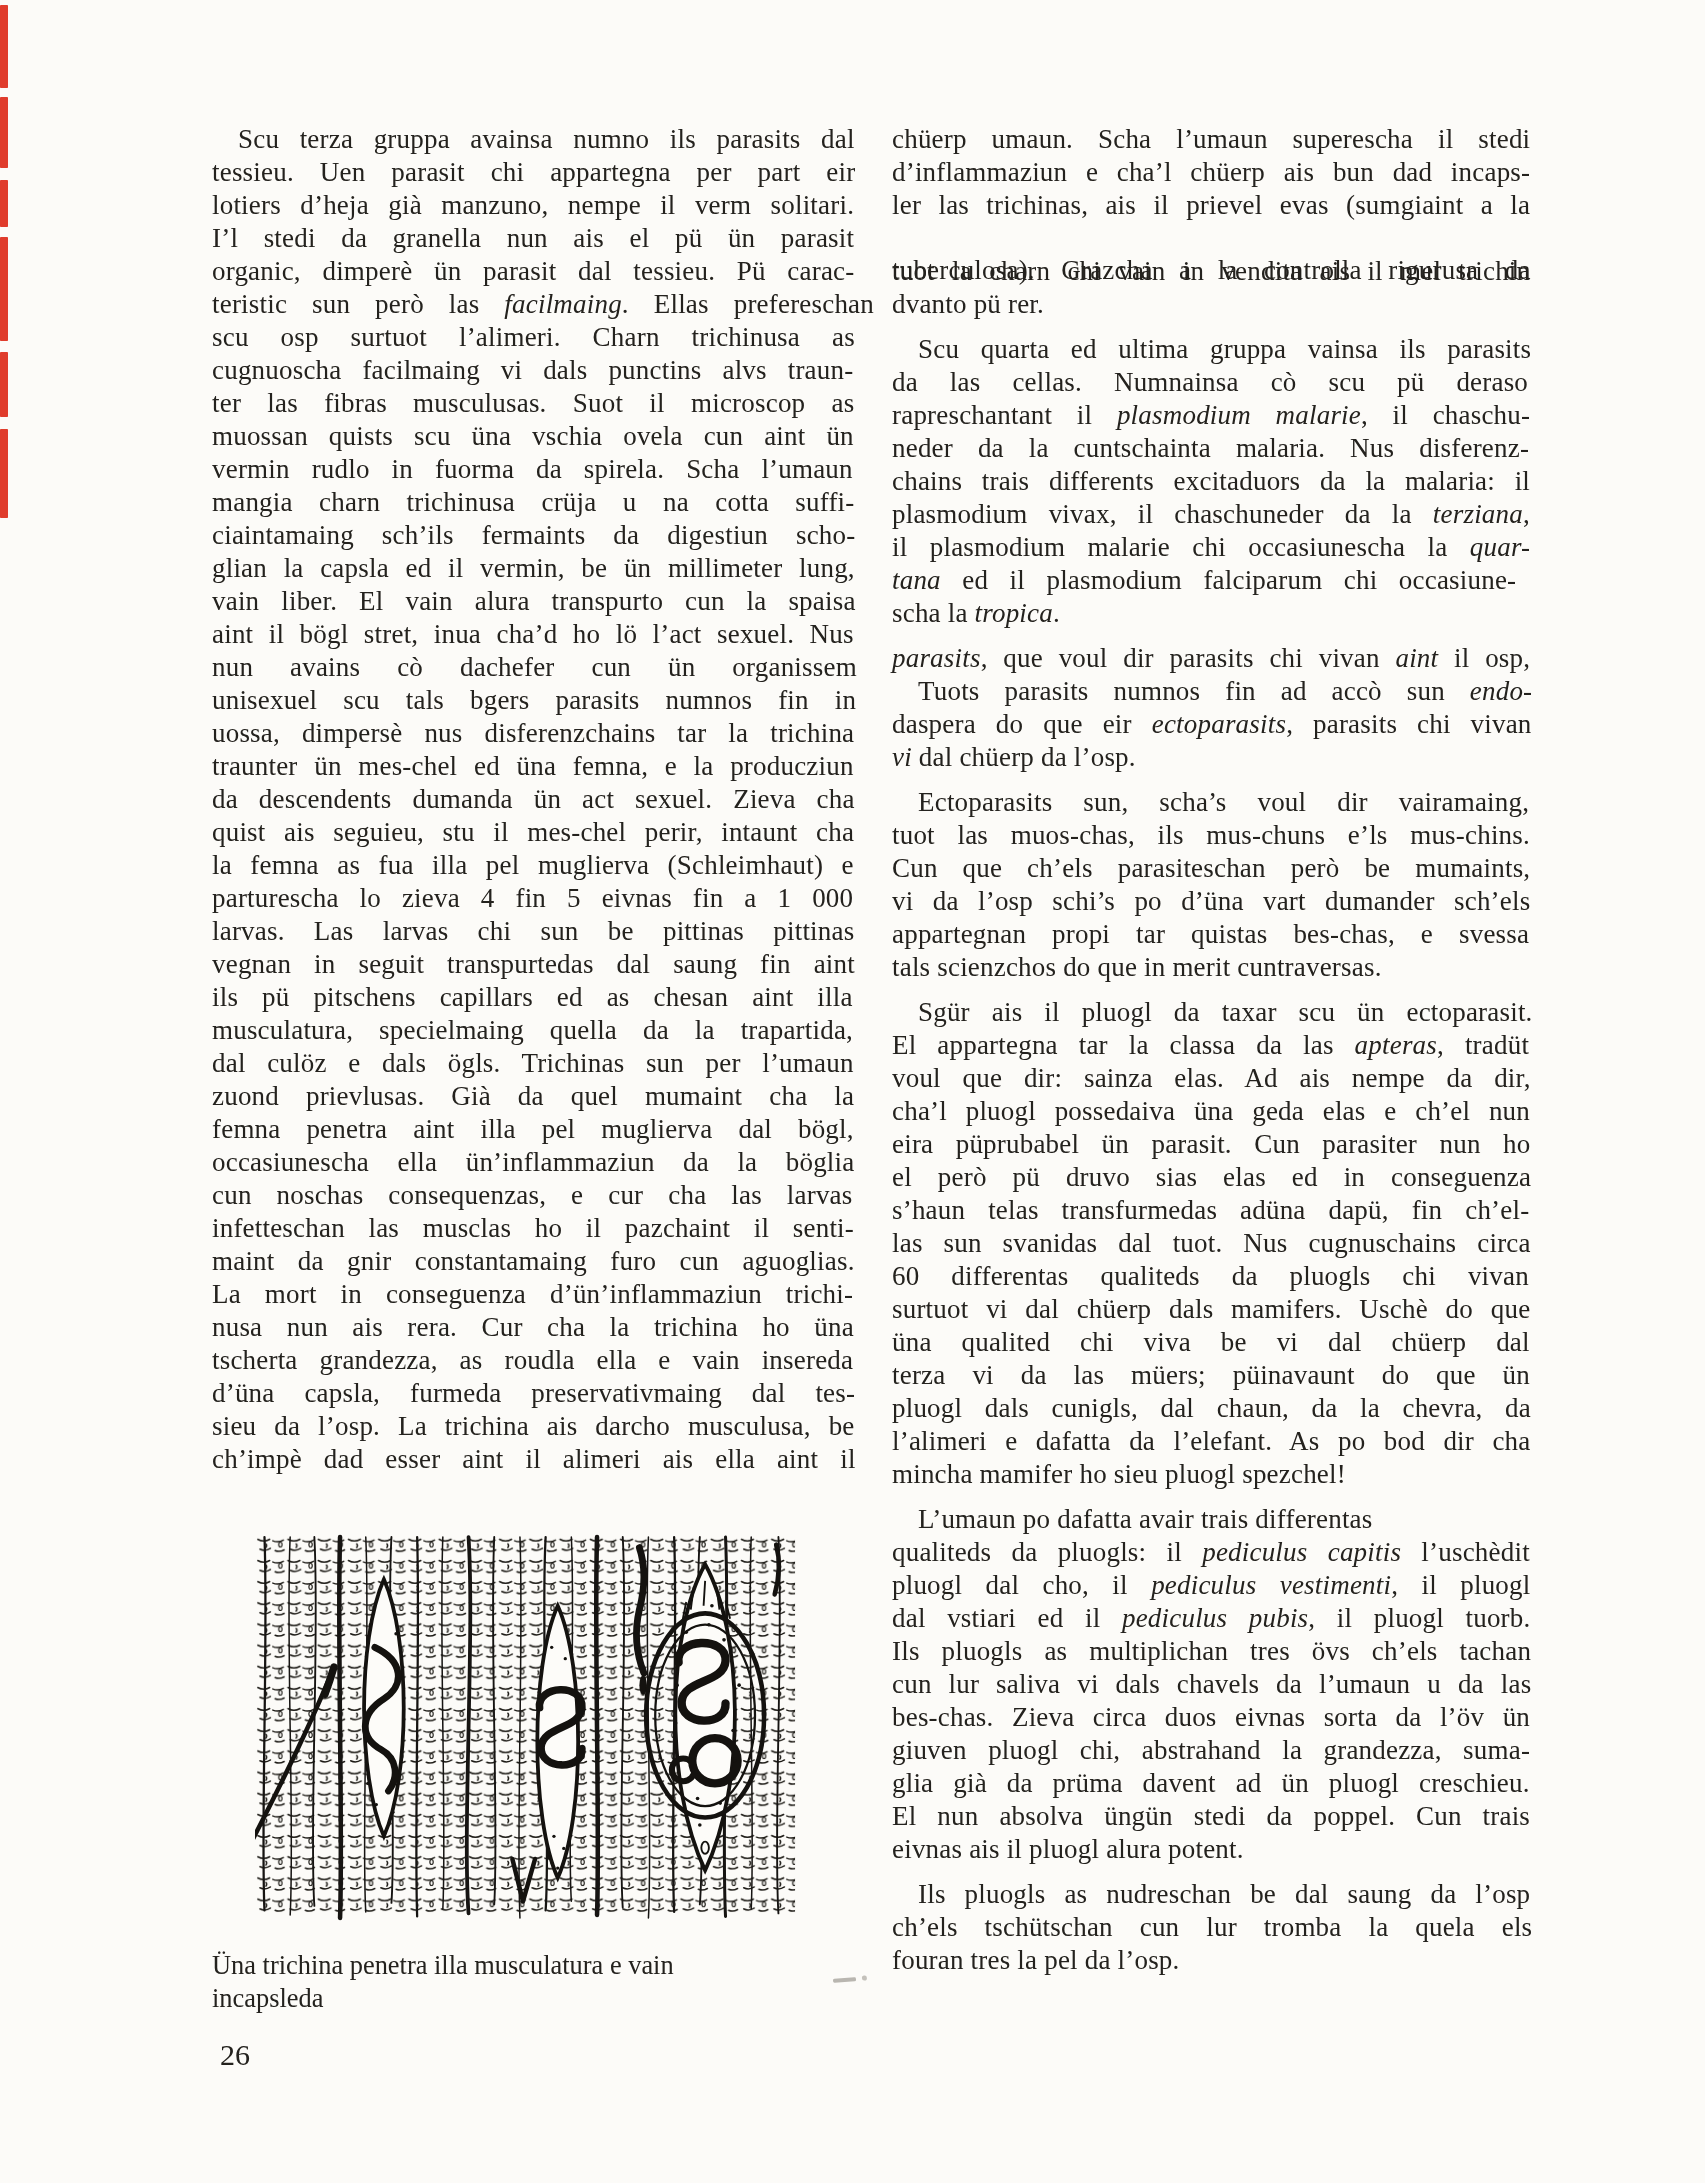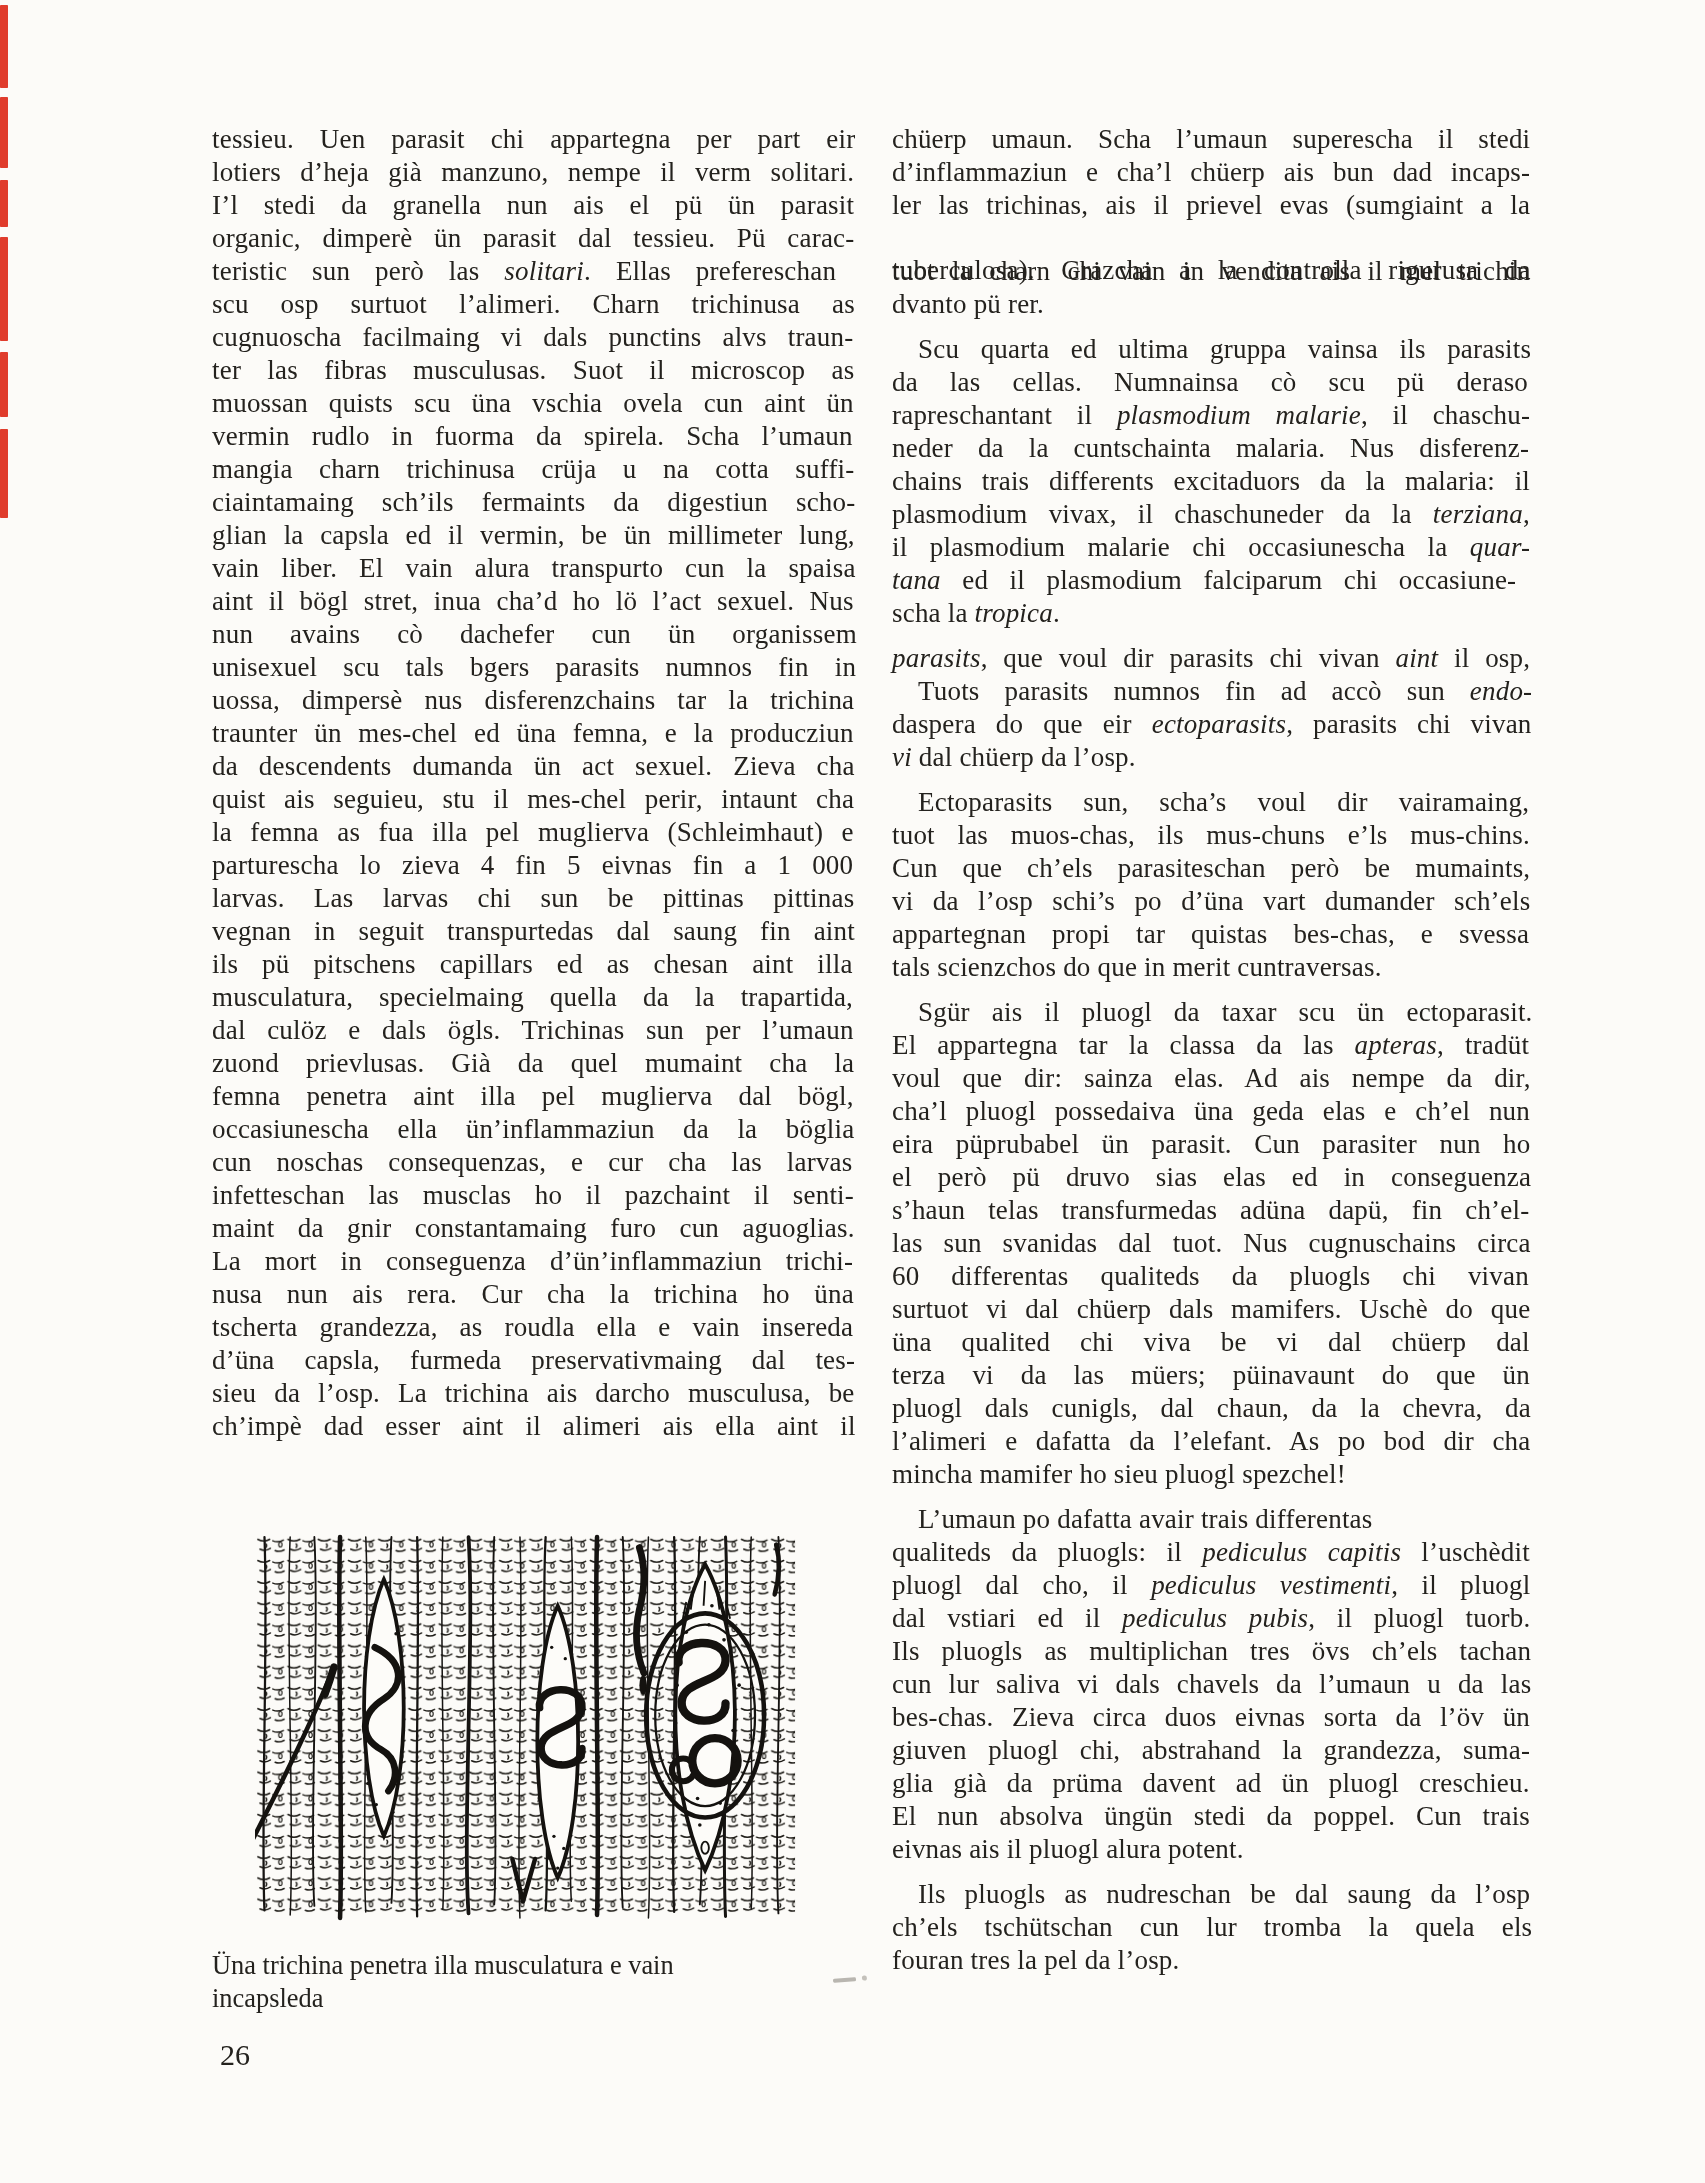--- a/index.html
+++ b/index.html
@@ -55,25 +55,26 @@
       <div class="redmark" style="top: 4.5px; height: 83px; background: rgb(224, 60, 44);"></div>
       <div class="redmark" style="top: 97px; height: 71px; background: rgb(224, 60, 44);"></div>
       <div class="redmark" style="top: 180px; height: 47px; background: rgb(224, 60, 44);"></div>
       <div class="redmark" style="top: 237px; height: 104px; background: rgb(224, 60, 44);"></div>
       <div class="redmark" style="top: 352px; height: 65px; background: rgb(224, 60, 44);"></div>
       <div class="redmark" style="top: 429px; height: 89px; background: rgb(224, 60, 44);"></div>
     </div>
 
   <div class="col left">
       <div class="para">
+        <div class="ln" style="padding-left: 26px;"><span class="lc" style="word-spacing: 13.6px;">Scu terza gruppa avainsa numno ils parasits dal</span></div>
         <div class="ln"><span class="lc" style="word-spacing: 19px;">tessieu. Uen parasit chi appartegna per part eir</span></div>
         <div class="ln"><span class="lc" style="word-spacing: 12.4px;">lotiers d’heja già manzuno, nempe il verm solitari.</span></div>
         <div class="ln"><span class="lc" style="word-spacing: 18.6px;">I’l stedi da granella nun ais el pü ün parasit</span></div>
         <div class="ln"><span class="lc" style="word-spacing: 14.7px;">organic, dimperè ün parasit dal tessieu. Pü carac-</span></div>
-        <div class="ln"><span class="lc" style="word-spacing: 18px;">teristic sun però las <i>solitari</i>. Ellas prefereschan</span></div>
+        <div class="ln"><span class="lc" style="word-spacing: 18px;">teristic sun però las <i>facilmaing</i>. Ellas prefereschan</span></div>
         <div class="ln"><span class="lc" style="word-spacing: 25px;">scu osp surtuot l’alimeri. Charn trichinusa as</span></div>
         <div class="ln"><span class="lc" style="word-spacing: 14px;">cugnuoscha facilmaing vi dals punctins alvs traun-</span></div>
         <div class="ln"><span class="lc" style="word-spacing: 19.3px;">ter las fibras musculusas. Suot il microscop as</span></div>
         <div class="ln"><span class="lc" style="word-spacing: 14px;">muossan quists scu üna vschia ovela cun aint ün</span></div>
         <div class="ln"><span class="lc" style="word-spacing: 15px;">vermin rudlo in fuorma da spirela. Scha l’umaun</span></div>
         <div class="ln"><span class="lc" style="word-spacing: 19.5px;">mangia charn trichinusa crüja u na cotta suffi-</span></div>
         <div class="ln"><span class="lc" style="word-spacing: 21px;">ciaintamaing sch’ils fermaints da digestiun scho-</span></div>
         <div class="ln"><span class="lc" style="word-spacing: 9.7px;">glian la capsla ed il vermin, be ün millimeter lung,</span></div>
         <div class="ln"><span class="lc" style="word-spacing: 15px;">vain liber. El vain alura transpurto cun la spaisa</span></div>
         <div class="ln"><span class="lc" style="word-spacing: 8.5px;">aint il bögl stret, inua cha’d ho lö l’act sexuel. Nus</span></div>

